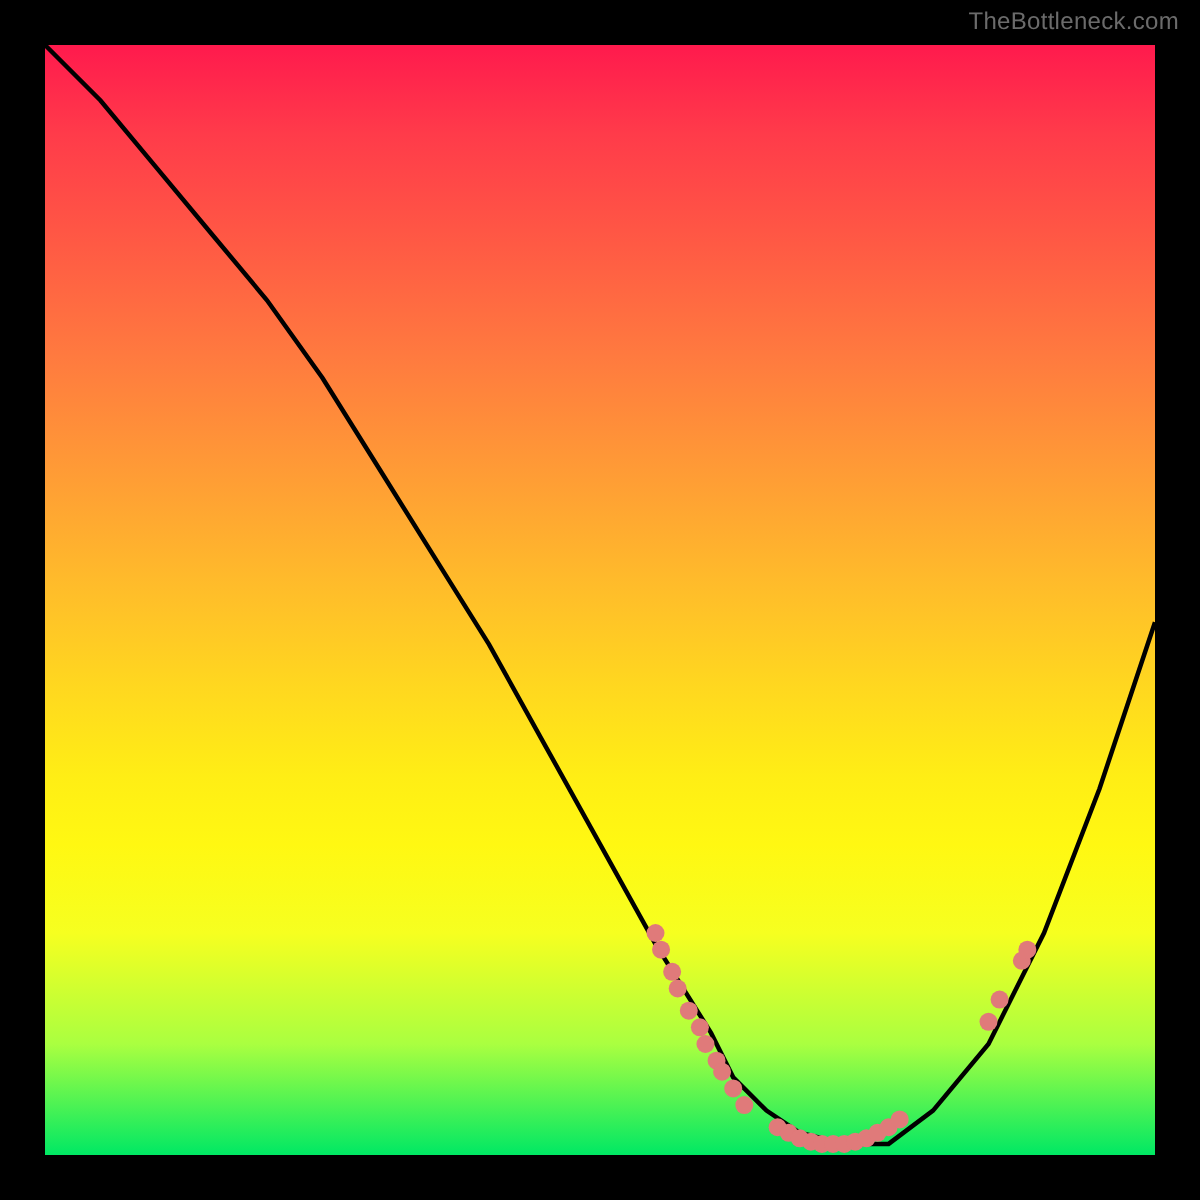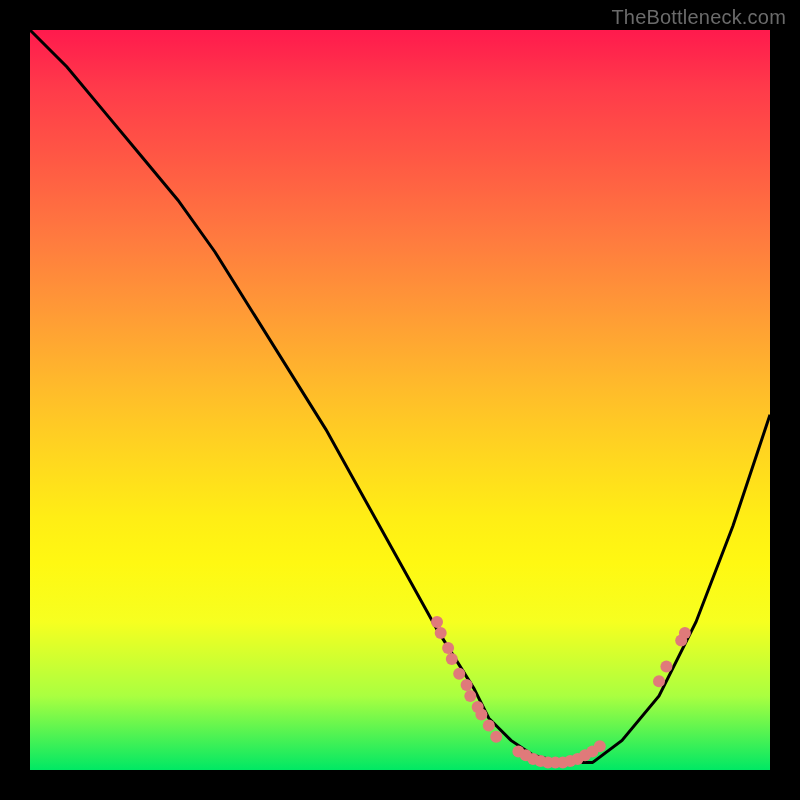--- a/index.html
+++ b/index.html
@@ -39,21 +39,21 @@
       #f6ff20 80%,
       #aaff40 90%,
       #00e864 100%
     );
   }
   .watermark {
     position: absolute;
     top: 6px;
     right: 14px;
     color: #6b6b6b;
-    font-size: 20px;
+    font-size: 16px;
     font-weight: 500;
     letter-spacing: 0.2px;
     user-select: none;
   }
   svg.curve {
     position: absolute;
     left: 0;
     top: 0;
     width: 740px;
     height: 740px;

